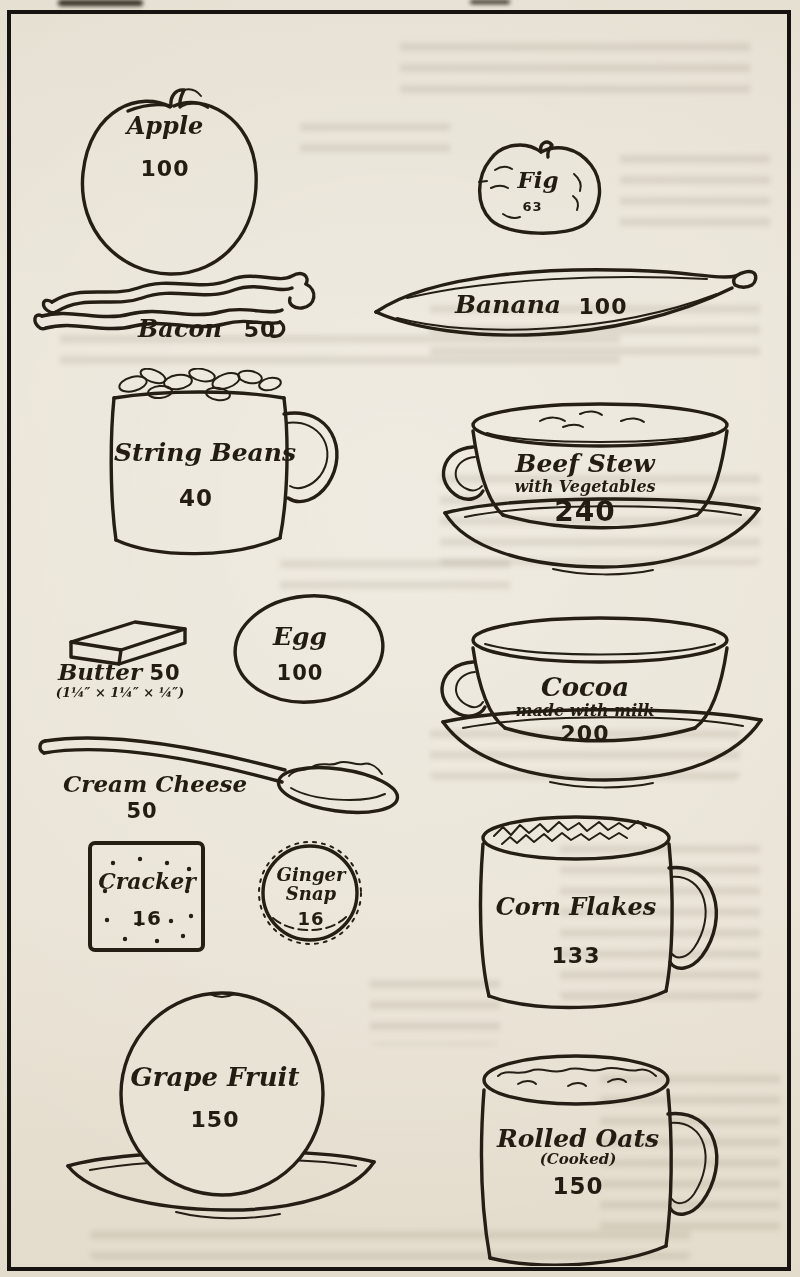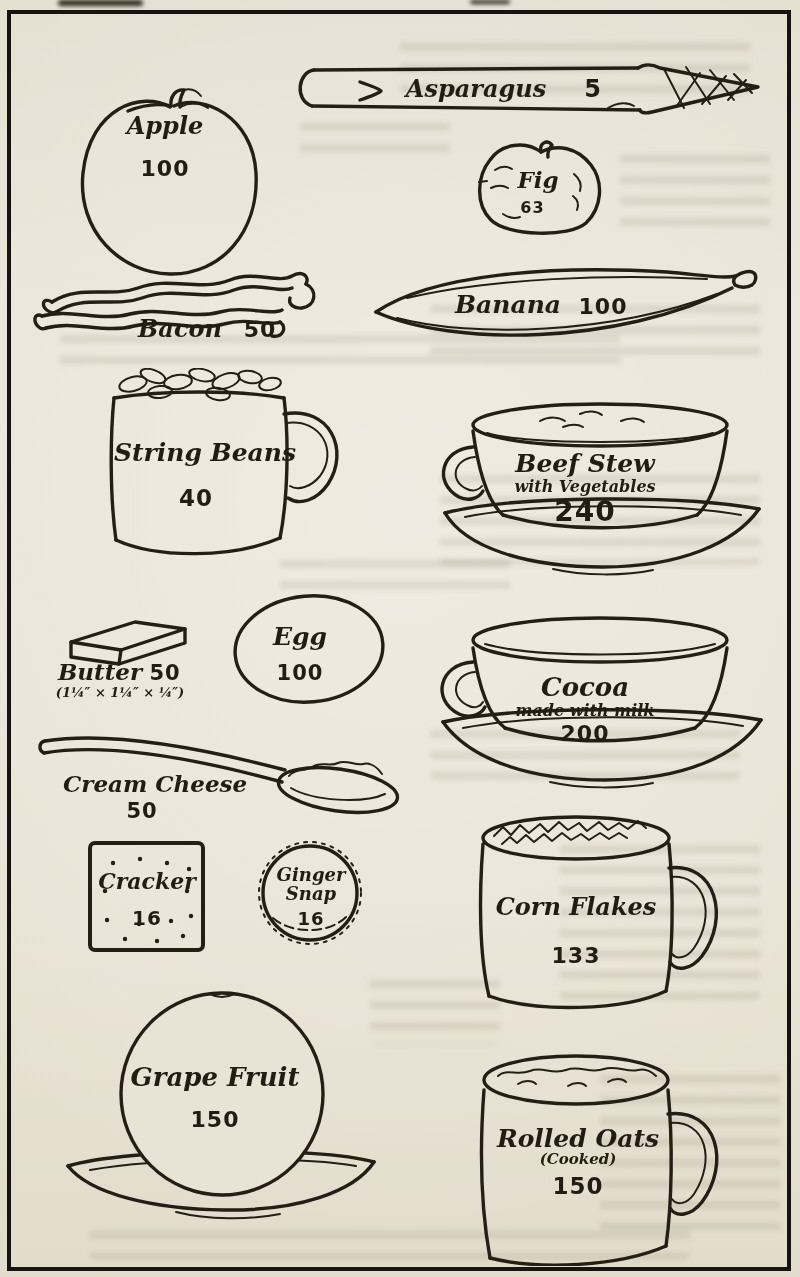--- a/index.html
+++ b/index.html
@@ -61,45 +61,31 @@
       <path class="s" d="M100,24 C72,8 20,24 13,90 C7,148 50,190 100,191 C152,192 189,148 186,90 C183,34 133,10 104,23"></path>
       <path class="s" d="M58,28 C78,20 92,21 101,23"></path>
       <path class="s" d="M101,23 C100,13 106,6 114,7 C111,13 109,19 110,24"></path>
       <path class="s t" d="M114,7 C121,5 127,8 131,13"></path>
       <path class="s t" d="M110,24 C120,19 130,20 138,25"></path>
     </svg>
     <div class="lbl" style="left:0;width:190px;top:30px;font-size:24px">Apple</div>
     <div class="lbl cal" style="left:0;width:190px;top:74px;font-size:22px">100</div>
   </div>
 
-  <div class="item" style="left:288px;top:60px;width:480px;height:65px">
-    <svg width="480" height="65" viewBox="0 0 480 65">
-      <path class="s" d="M26,10 L350,8"></path>
-      <path class="s" d="M26,10 C10,12 6,40 24,46"></path>
-      <path class="s" d="M24,46 L352,50"></path>
-      <path class="s" d="M350,8 C356,4 364,4 372,8 L470,27 L364,52 C356,54 352,52 352,50"></path>
-      <path class="s t" d="M376,9 L396,48 M398,7 L422,44 M422,10 L446,40 M446,14 L464,33"></path>
-      <path class="s t" d="M388,47 L412,13 M414,44 L438,16 M440,40 L458,20"></path>
-      <path class="s" d="M72,22 C84,26 91,29 93,31 M72,40 C84,36 91,33 93,31"></path>
-      <path class="s t" d="M320,48 C330,42 340,42 346,46"></path>
-    </svg>
-    <div class="lbl" style="left:108px;width:160px;top:16px;font-size:24px">Asparagus</div>
-    <div class="lbl cal" style="left:265px;width:80px;top:17px;font-size:24px">5</div>
-  </div>
 
   <div class="item" style="left:465px;top:138px;width:150px;height:105px">
     <svg width="150" height="105" viewBox="0 0 150 105">
       <path class="s" d="M76,14 C60,2 36,6 25,22 C12,38 10,66 26,82 C42,98 104,100 121,85 C137,70 139,44 126,27 C112,9 92,6 76,14"></path>
       <path class="s" d="M76,14 C74,5 82,1 87,7 C84,11 82,15 83,19"></path>
       <path class="s t" d="M30,32 C36,28 42,28 47,31 M26,50 C32,47 38,47 43,50"></path>
       <path class="s t" d="M109,36 C115,41 117,47 115,53 M108,58 C113,62 114,67 112,72"></path>
       <path class="s t" d="M38,76 C44,80 50,81 55,79 M14,44 L22,43"></path>
     </svg>
     <div class="lbl" style="left:0;width:146px;top:30px;font-size:23px">Fig</div>
-    <div class="lbl cal" style="left:0;width:135px;top:62px;font-size:16px">63</div>
+    <div class="lbl cal" style="left:0;width:135px;top:62px;font-size:13px">63</div>
   </div>
 
   <div class="item" style="left:30px;top:250px;width:320px;height:98px">
     <svg width="320" height="98" viewBox="0 0 320 98">
       <path class="s" d="M22,52 C50,34 80,48 108,38 C140,26 170,42 200,30 C225,20 248,34 262,26 C272,20 280,26 276,34"></path>
       <path class="s" d="M26,62 C54,44 84,58 112,48 C144,36 174,52 204,40 C228,31 250,44 262,38"></path>
       <path class="s" d="M22,52 C12,46 10,58 20,62 C22,63 24,63 26,62"></path>
       <path class="s" d="M276,34 C288,40 286,56 272,58 C264,59 258,54 260,48"></path>
       <path class="s" d="M12,66 C40,58 70,72 100,64 C130,56 160,70 190,62 C215,55 240,66 252,60"></path>
       <path class="s" d="M16,78 C44,70 74,84 104,76 C134,68 164,82 194,74 C218,67 240,77 250,72"></path>

